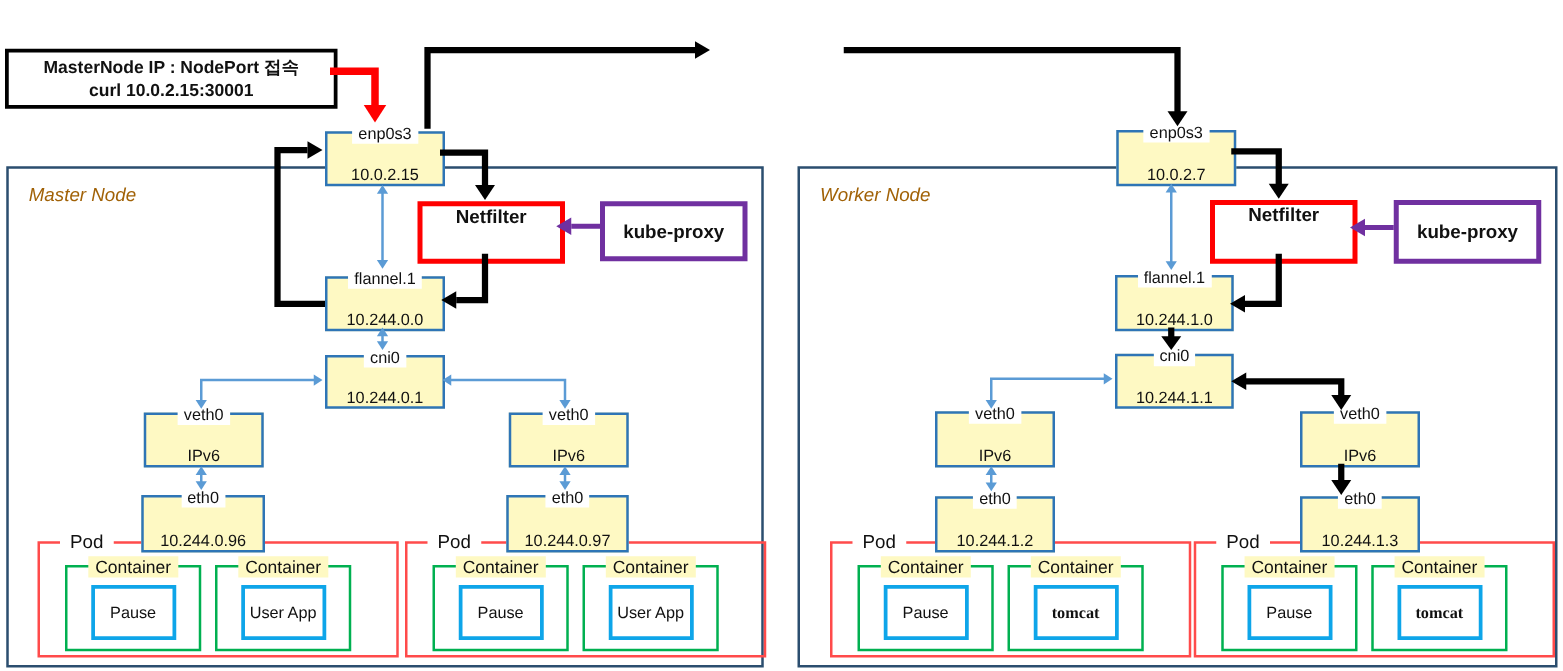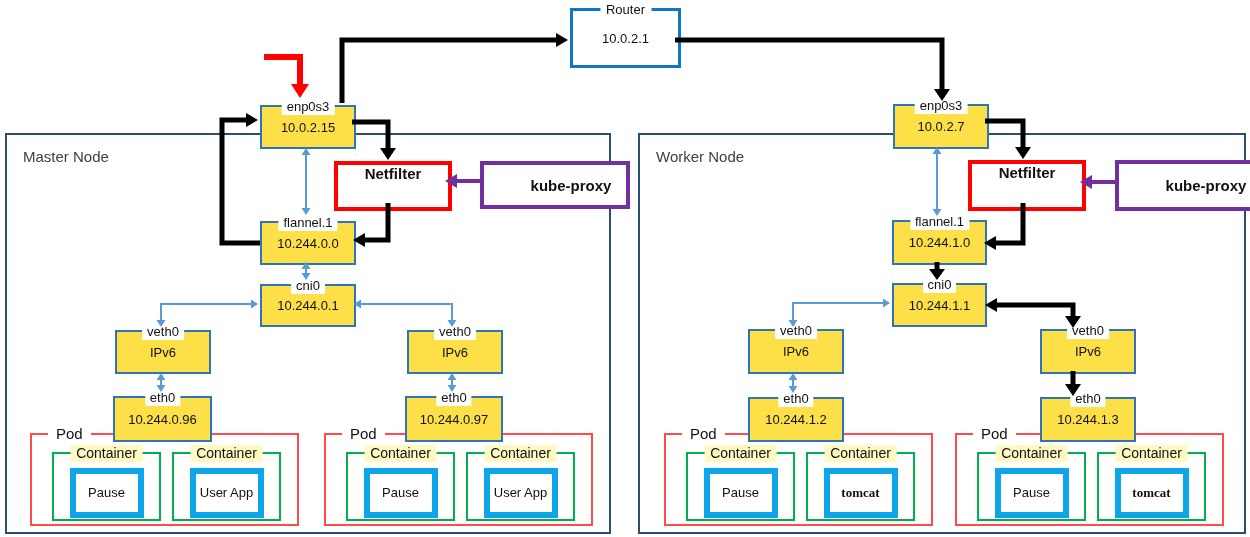--- a/index.html
+++ b/index.html
@@ -1,37 +1,37 @@
 <!DOCTYPE html>
 <html><head>
 <meta charset="utf-8">
 <style>
   html,body{margin:0;padding:0;background:#fff;}
   #stage{position:relative;width:1250px;height:537px;background:#fff;overflow:hidden;
          font-family:"Liberation Sans", sans-serif;color:#111;}
   
   .node{position:absolute;border:2px solid #2B4E6F;background:#fff;}
-  .node-title{position:absolute;left:16px;top:13px;font-size:15px;color:#404040;white-space:nowrap;}
-  
-  .pod{position:absolute;border:2px solid #FF4B4B;}
+  .node-title{position:absolute;left:16px;top:13px;font-size:15px;color:#a16207;white-space:nowrap;font-style:italic;}
+  
+  .pod{position:absolute;border:2px solid #FF4B4B;padding-left:20px;}
   .pod > .tag{position:absolute;top:-11px;left:16px;background:#fff;padding:0 8px;font-size:15px;line-height:19px;white-space:nowrap;}
   .cbox{position:absolute;border:2px solid #00B050;width:105px;height:65px;}
   .cbox > .tag{position:absolute;top:-9px;left:50%;transform:translateX(-50%);background:#fef9c3;padding:0 6px;font-size:14px;line-height:17px;white-space:nowrap;}
   .appbox{position:absolute;left:50%;transform:translateX(-50%);top:14px;width:62px;height:38px;
-          border:6px solid #0ea5e9;display:flex;align-items:center;justify-content:center;
+          border:3px solid #0ea5e9;display:flex;align-items:center;justify-content:center;
           text-align:center;font-size:13px;line-height:1.15;background:#fff;}
   .appbox.bold{font-weight:bold;font-family:Liberation Serif, serif;}
   
-  .ifbox{position:absolute;border:2px solid #2E75B6;background:#fde047;display:flex;align-items:center;justify-content:center;font-size:13px;}
+  .ifbox{position:absolute;border:2px solid #2E75B6;background:#fef9c3;display:flex;align-items:flex-end;justify-content:center;font-size:13px;}
   .ifbox > .tag{position:absolute;top:-9px;left:50%;transform:translateX(-50%);background:#fff;padding:0 5px;font-size:13px;line-height:17px;white-space:nowrap;}
   
   .router{position:absolute;border:3px solid #1077C4;background:#fff;display:flex;align-items:center;justify-content:center;font-size:13px;}
   .router > .tag{position:absolute;top:-10px;left:50%;transform:translateX(-50%);background:#fff;padding:0 6px;font-size:13px;line-height:18px;white-space:nowrap;}
   .netfilter{position:absolute;border:4px solid #FF0000;background:#fff;display:flex;align-items:flex-start;justify-content:center;font-size:15px;font-weight:bold;}
-  .kubeproxy{position:absolute;border:4px solid #7030A0;background:#fff;display:flex;align-items:center;justify-content:center;font-size:15px;font-weight:bold;padding-left:32px;}
+  .kubeproxy{position:absolute;border:4px solid #7030A0;background:#fff;display:flex;align-items:center;justify-content:center;font-size:15px;font-weight:bold;}
   .annotation{position:absolute;border:3px solid #000;background:#fff;display:flex;flex-direction:column;
               align-items:center;justify-content:center;font-size:14px;font-weight:bold;line-height:1.35;text-align:center;}
   svg.arrows{position:absolute;left:0;top:0;pointer-events:none;}
 </style>
 </head>
 <body>
 
 <div id="stage">
 
   <div class="node" style="left:5px;top:133px;width:602px;height:397px;">
@@ -141,38 +141,38 @@
   </div>
   <div class="ifbox" style="left:748px;top:397px;width:92px;height:41px;">
     <span class="tag">eth0</span>
     <span>10.244.1.2</span>
   </div>
   <div class="ifbox" style="left:1040px;top:397px;width:92px;height:41px;">
     <span class="tag">eth0</span>
     <span>10.244.1.3</span>
   </div>
 
-  <div class="router" style="left:570px;top:8px;width:105px;height:54px;">
-    <span class="tag">Router</span>
-    <span>10.0.2.1</span>
-  </div>
 
   <div class="netfilter" style="left:334px;top:161px;width:110px;height:42px;">
     <span>Netfilter</span>
   </div>
   <div class="kubeproxy" style="left:480px;top:161px;width:110px;height:40px;">
     <span>kube-proxy</span>
   </div>
   <div class="netfilter" style="left:968px;top:160px;width:110px;height:43px;">
     <span>Netfilter</span>
   </div>
   <div class="kubeproxy" style="left:1115px;top:160px;width:110px;height:43px;">
     <span>kube-proxy</span>
   </div>
 
+  <div class="annotation" style="left:4px;top:39px;width:260px;height:42px;">
+    <span>MasterNode IP : NodePort 접속</span>
+    <span>curl 10.0.2.15:30001</span>
+  </div>
 
   <svg class="arrows" width="1250" height="537" viewBox="0 0 1250 537">
 
     <path d="M264,57 L300,57 L300,85" fill="none" stroke="#FF0000" stroke-width="6"></path>
     <polygon points="300,98 291,84 309,84" fill="#FF0000"></polygon>
 
     <path d="M342,103 L342,40 L556,40" fill="none" stroke="#000" stroke-width="5"></path>
     <polygon points="568,40 556,33 556,47" fill="#000"></polygon>
 
     <path d="M675,40 L942,40 L942,90" fill="none" stroke="#000" stroke-width="5"></path>

